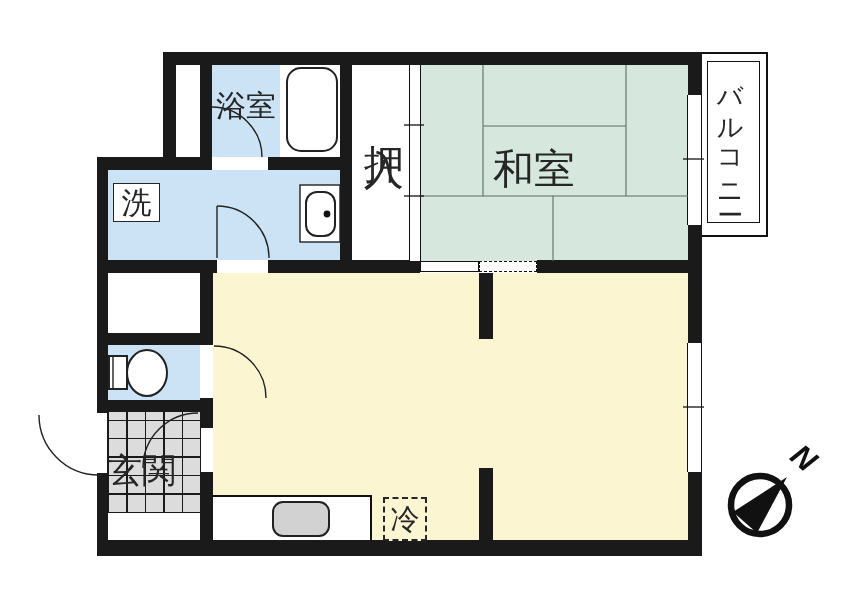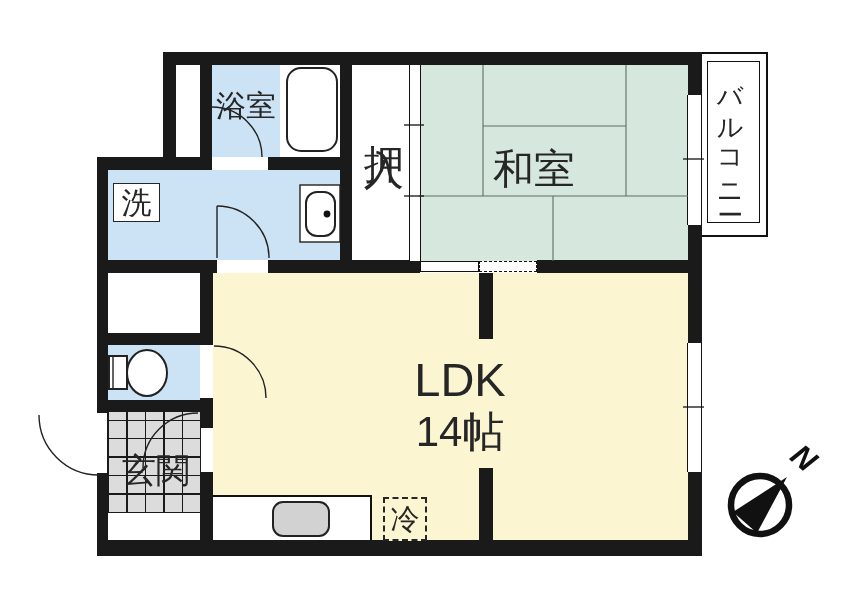--- a/index.html
+++ b/index.html
@@ -140,20 +140,16 @@
   </div>
 
   <div class="label vtext" style="left:360px;top:113px;font-size:40px;letter-spacing:4px;">押入</div>
 
   <div class="label" style="left:434px;top:113px;width:200px;margin-top:32px;">
     <div style="font-size:41px;">和室</div>
   </div>
 
   <div class="label vtext" style="left:715px;top:67px;font-size:26px;letter-spacing:4px;">バルコニー</div>
 
-  <div class="label" style="left:355px;top:352px;width:210px;">
-    <div style="font-size:47px;">LDK</div>
-    <div style="font-size:42px;">14帖</div>
-  </div>
 
-  <div class="label" style="left:119px;top:450px;width:74px;font-size:34px;">玄関</div>
+  <div class="label" style="left:105px;top:450px;width:74px;font-size:34px;">玄関</div>
 
 </div>
 
 </body></html>

